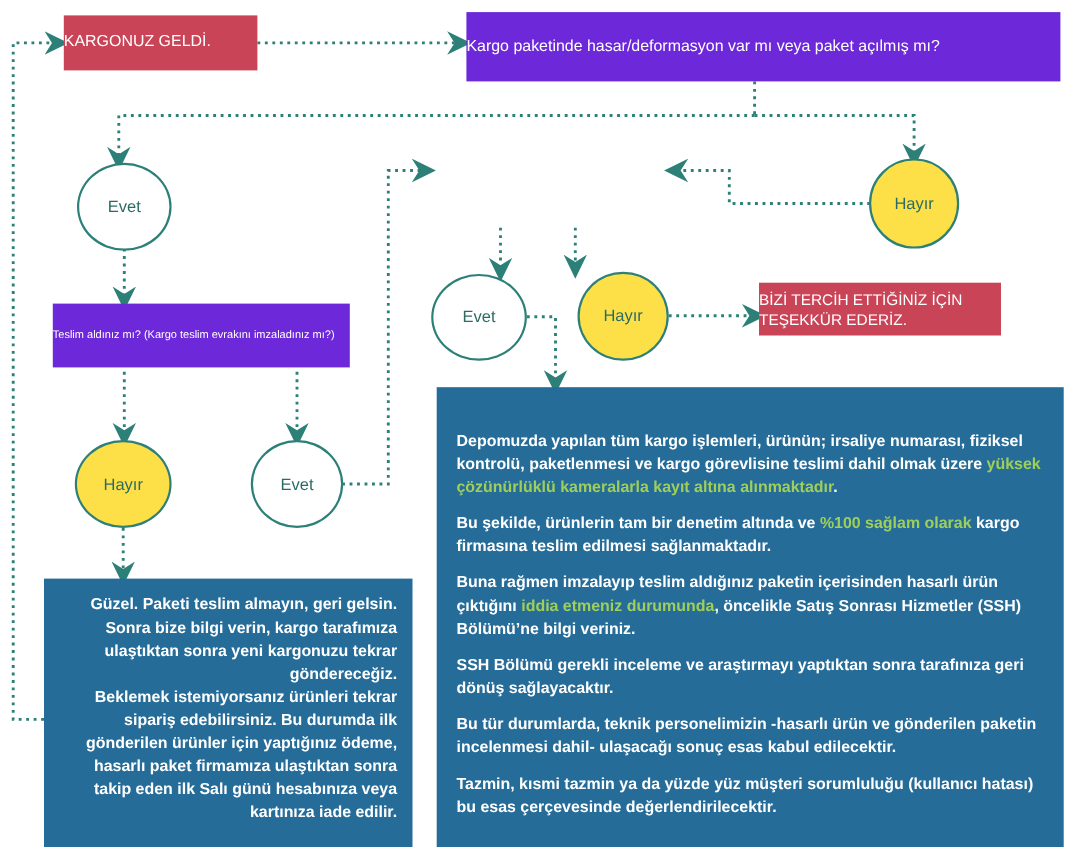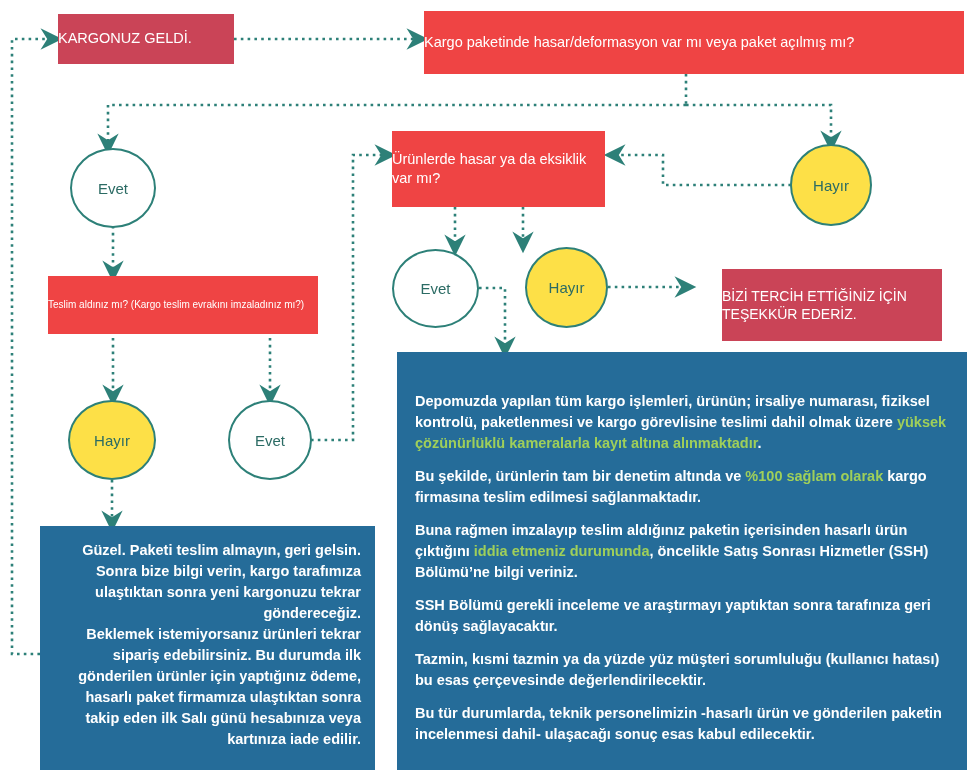--- a/index.html
+++ b/index.html
@@ -21,21 +21,21 @@
     position: absolute;
     box-sizing: border-box;
     z-index: 3;
   }
   .rect {
     display: flex;
     align-items: center;
     color: #ffffff;
     line-height: 1.32;
   }
-  .rect-teal   { background: #ef4444; }
+  .rect-teal   { background: #6d28d9; }
   .rect-red    { background: #ca4457; }
   .rect-blue   { background: #256c99; }
 
   .rect-inner {
     padding: 0 0;
     width: 100%;
   }
 
   .circle {
     position: absolute;
@@ -110,46 +110,43 @@
   </svg>
 
   <div class="node rect rect-red" style="left:58px; top:14px; width:176px; height:50px; font-size:14.5px;">
     <div class="rect-inner">KARGONUZ GELDİ.</div>
   </div>
 
   <div class="node rect rect-teal" style="left:424px; top:11px; width:540px; height:63px; font-size:14.5px;">
     <div class="rect-inner">Kargo paketinde hasar/deformasyon var mı veya paket açılmış mı?</div>
   </div>
 
-  <div class="node rect rect-teal" style="left:392px; top:131px; width:213px; height:76px; font-size:14.5px;">
-    <div class="rect-inner">Ürünlerde hasar ya da eksiklik var mı?</div>
-  </div>
 
   <div class="node rect rect-teal" style="left:48px; top:276px; width:270px; height:58px; font-size:10px;">
     <div class="rect-inner">Teslim aldınız mı? (Kargo teslim evrakını imzaladınız mı?)</div>
   </div>
 
-  <div class="node rect rect-red" style="left:722px; top:257px; width:220px; height:72px; font-size:14px;margin-top:12px;">
+  <div class="node rect rect-red" style="left:690px; top:257px; width:220px; height:48px; font-size:14px;">
     <div class="rect-inner">BİZİ TERCİH ETTİĞİNİZ İÇİN TEŞEKKÜR EDERİZ.</div>
   </div>
 
   <div class="node rect rect-blue" style="left:40px; top:526px; width:335px; height:244px; align-items:flex-start;
               font-size:14.5px; font-weight:bold; line-height:1.45;text-align:right;">
     <div class="rect-inner" style="padding:14px 14px 0 18px;" id="advice-text">Güzel. Paketi teslim almayın, geri gelsin.<br>Sonra bize bilgi verin, kargo tarafımıza<br>ulaştıktan sonra yeni kargonuzu tekrar<br>göndereceğiz.<br>Beklemek istemiyorsanız ürünleri tekrar<br>sipariş edebilirsiniz. Bu durumda ilk<br>gönderilen ürünler için yaptığınız ödeme,<br>hasarlı paket firmamıza ulaştıktan sonra<br>takip eden ilk Salı günü hesabınıza veya<br>kartınıza iade edilir.</div>
   </div>
 
   <div class="node rect rect-blue" style="left:397px; top:352px; width:570px; height:418px; align-items:center;
               font-size:14.5px; font-weight:bold; line-height:1.42;">
     <div class="rect-inner" style="padding:14px 16px 0 18px;" id="policy-text">
         <div class="para"><span>Depomuzda yapılan tüm kargo işlemleri, ürünün; irsaliye numarası, fiziksel kontrolü, paketlenmesi ve kargo görevlisine teslimi dahil olmak üzere </span><span class="hl">yüksek çözünürlüklü kameralarla kayıt altına alınmaktadır</span><span>.</span></div>
         <div class="para"><span>Bu şekilde, ürünlerin tam bir denetim altında ve </span><span class="hl">%100 sağlam olarak</span><span> kargo firmasına teslim edilmesi sağlanmaktadır.</span></div>
         <div class="para"><span>Buna rağmen imzalayıp teslim aldığınız paketin içerisinden hasarlı ürün çıktığını </span><span class="hl">iddia etmeniz durumunda</span><span>, öncelikle Satış Sonrası Hizmetler (SSH) Bölümü’ne bilgi veriniz.</span></div>
         <div class="para"><span>SSH Bölümü gerekli inceleme ve araştırmayı yaptıktan sonra tarafınıza geri dönüş sağlayacaktır.</span></div>
+        <div class="para"><span>Bu tür durumlarda, teknik personelimizin -hasarlı ürün ve gönderilen paketin incelenmesi dahil- ulaşacağı sonuç esas kabul edilecektir.</span></div>
         <div class="para"><span>Tazmin, kısmi tazmin ya da yüzde yüz müşteri sorumluluğu (kullanıcı hatası) bu esas çerçevesinde değerlendirilecektir.</span></div>
-        <div class="para"><span>Bu tür durumlarda, teknik personelimizin -hasarlı ürün ve gönderilen paketin incelenmesi dahil- ulaşacağı sonuç esas kabul edilecektir.</span></div>
       </div>
   </div>
 
   <div class="circle" style="left:70px; top:148px; width:86px; height:80px;">
     <span>Evet</span>
   </div>
 
   <div class="circle circle-filled" style="left:790px; top:144px; width:82px; height:82px;">
     <span>Hayır</span>
   </div>

